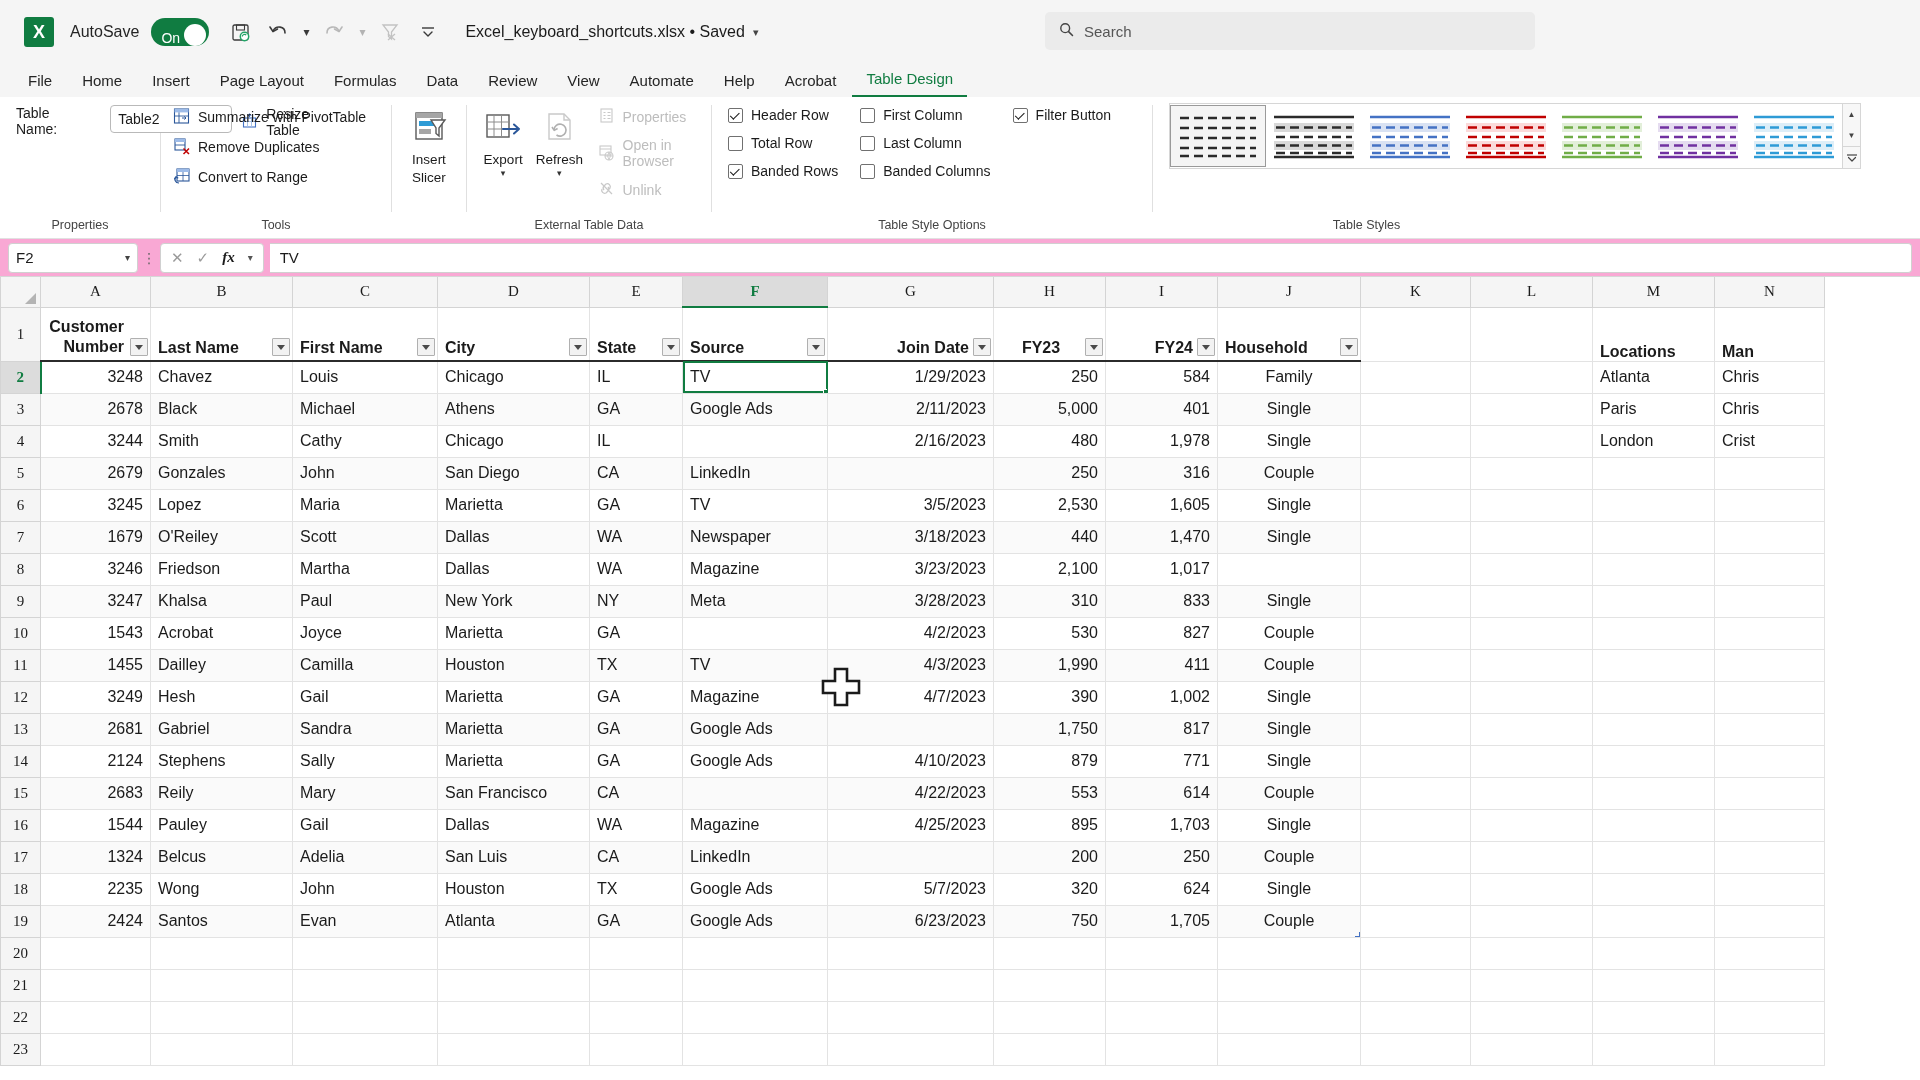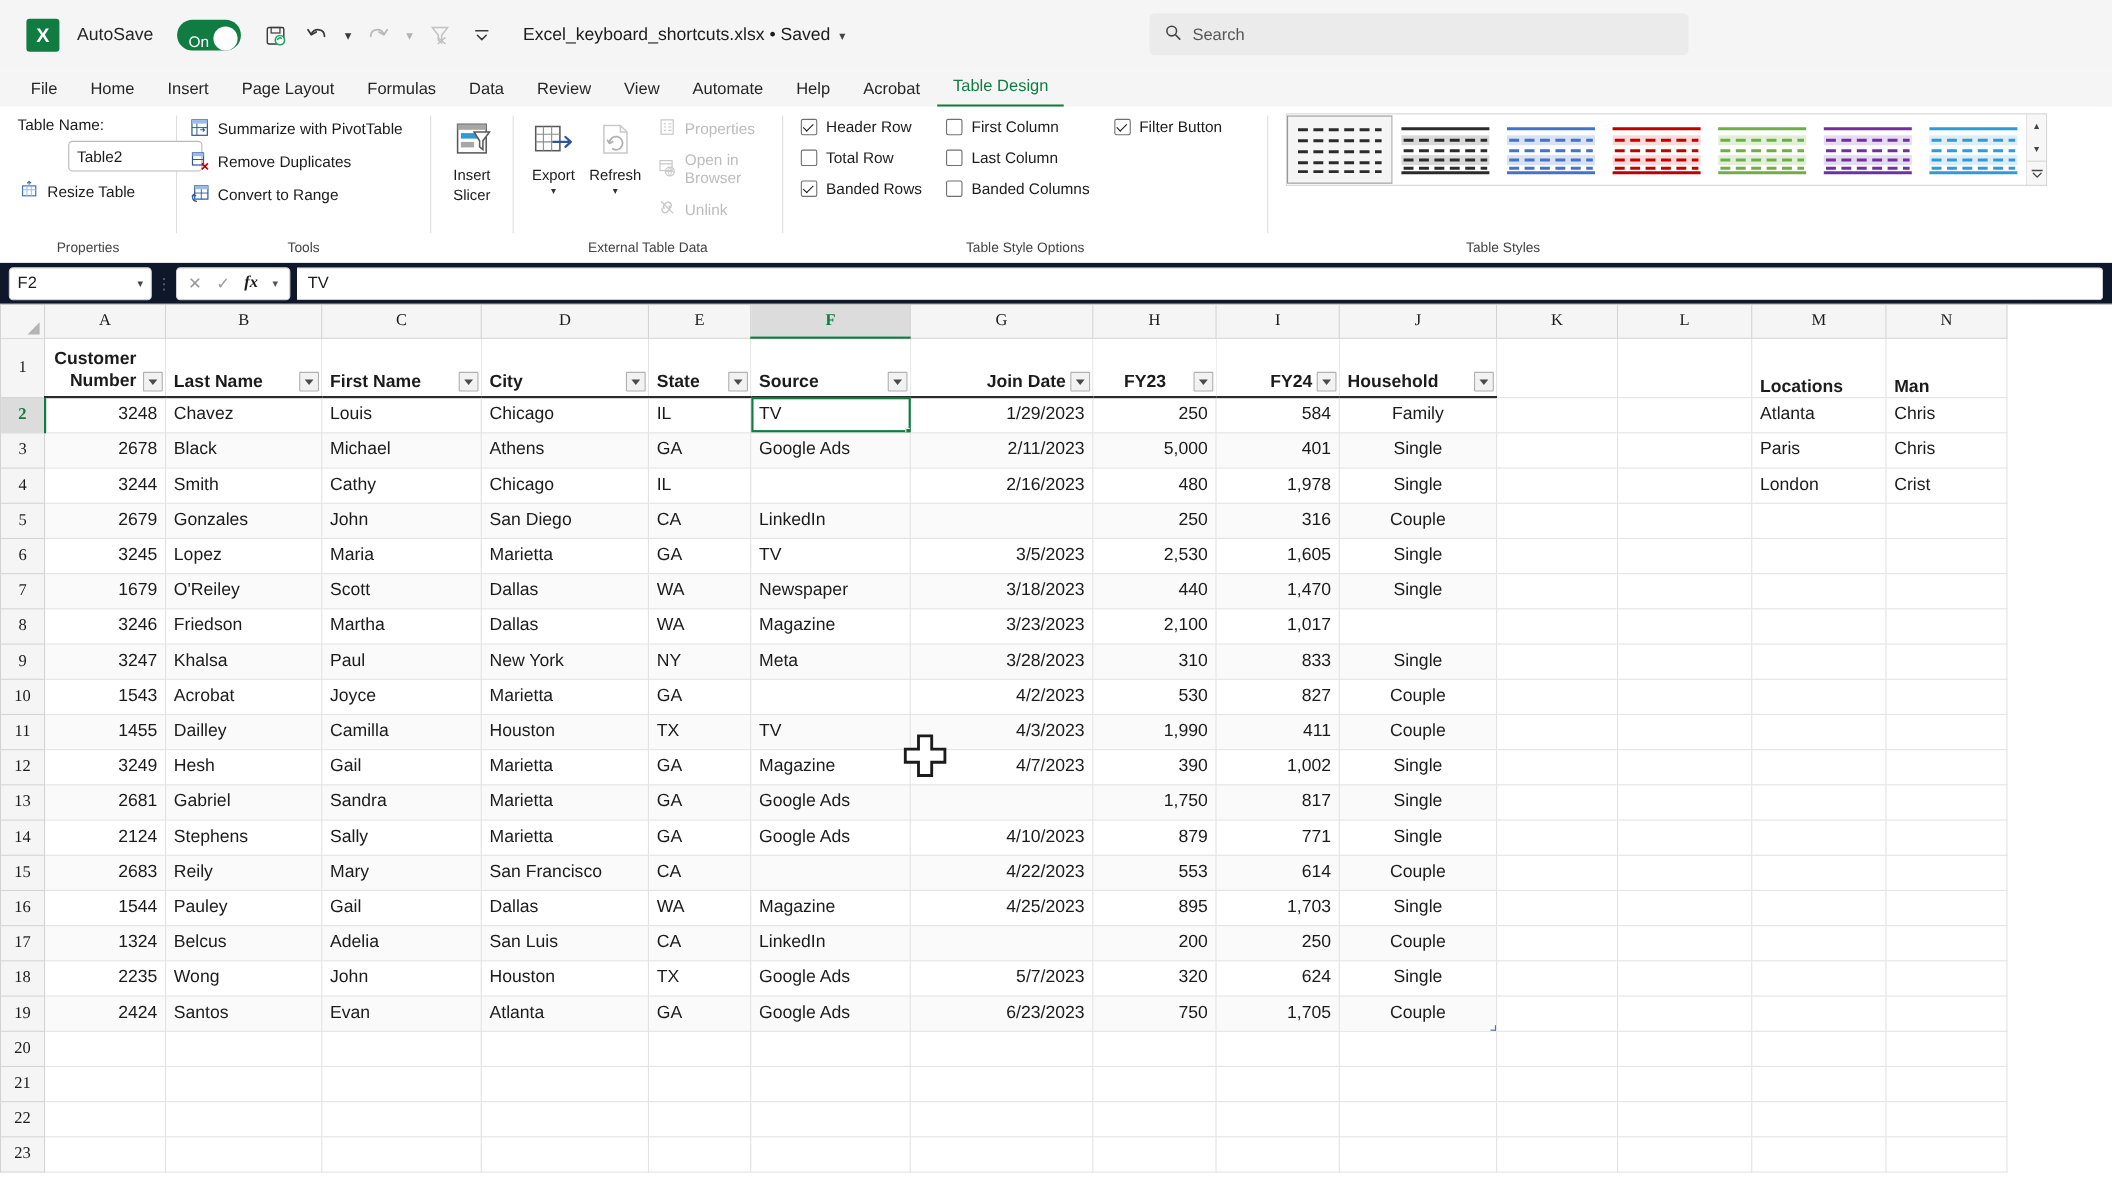--- a/index.html
+++ b/index.html
@@ -17,21 +17,21 @@
     height:64px; background:#f5f5f5; display:flex; align-items:center;
     padding:0 12px; position:relative;
   }
   .excel-logo{
     width:30px;height:30px;border-radius:3px;background:#107c41;
     display:flex;align-items:center;justify-content:center;
     color:#fff;font-weight:bold;font-size:18px;margin-left:12px;margin-right:16px;
     font-family:"Liberation Sans",sans-serif;
   }
   .excel-logo .xglyph{ display:block; line-height:1; }
-  .autosave-label{ font-size:16px; color:#252525; margin-right:22px; }
+  .autosave-label{ font-size:16px; color:#252525; margin-right:12px; }
   .toggle{
     width:58px;height:28px;border-radius:14px;background:#107c41;
     display:flex;align-items:flex-end;position:relative;cursor:pointer;
   }
   .toggle .ton{ color:#fff;font-size:14px;margin-left:10px; font-weight:400;}
   .toggle .knob{
     position:absolute;right:3px;width:22px;height:22px;border-radius:50%;
     background:#fff;
   }
   .tbicon{
@@ -69,21 +69,21 @@
     border-radius:0 8px 0 0;
   }
   .rgroup{ display:flex; flex-direction:column; position:relative; padding:6px 0 0 0; }
   .rgroup .gbody{ flex:1; display:flex; align-items:flex-start; padding:0 10px; }
   .glabel{
     text-align:center;font-size:12.5px;color:#444;padding-bottom:4px;height:20px;
   }
   .gsep{ width:1px; background:#e0e0e0; margin:8px 0 26px 0; }
 
   
-  .prop-col{ display:flex;flex-direction:column;gap:7px;padding-left:6px;padding-top:2px;}
+  .prop-col{ display:flex;flex-direction:row;gap:7px;padding-left:6px;padding-top:2px;}
   .prop-label{ font-size:14px;color:#1b1b1b; }
   .tname-input{
     width:122px;height:28px;border:1px solid #b9b9b9;border-radius:4px;background:#fff;
     font-size:14px;padding:0 7px; color:#1b1b1b; font-family:"Liberation Sans",sans-serif;margin-left:46px;
   }
   .mini-cmd{
     display:flex;align-items:center;gap:6px;font-size:14px;color:#1b1b1b;cursor:pointer;
     padding:1px 2px;border-radius:3px;
   }
   .mini-cmd.disabled{ color:#bdbdbd; }
@@ -130,21 +130,21 @@
   }
   .swatch.sel{ border:1.5px solid #9a9a9a; background:#f5f5f5; }
   .scrollcol{
     width:18px;height:66px;border:1px solid #d6d6d6;border-left:none;display:flex;flex-direction:column;
     background:#f7f7f7;
   }
   .scrollcol div{ flex:1;display:flex;align-items:center;justify-content:center;font-size:8px;color:#444;cursor:pointer;}
 
   
   .fbar{
-    height:38px;background:#0f172a;display:flex;align-items:center;gap:0;
+    height:38px;background:#f9a8d4;display:flex;align-items:center;gap:0;
     padding:3px 8px; border-bottom:1px solid #d6d6d6;
   }
   .namebox{
     width:130px;height:30px;border:1px solid #d0d0d0;border-radius:4px;background:#fff;
     display:flex;align-items:center;justify-content:space-between;padding:0 7px;font-size:15px;cursor:text;
   }
   .namebox .chev{font-size:10px;color:#444;}
   .dots{ width:22px;text-align:center;color:#666;font-size:14px;letter-spacing:0;cursor:pointer;}
   .fb-icons{ display:flex;align-items:center;gap:13px;padding:0 10px;height:30px;
     border:1px solid #d0d0d0;border-radius:4px;background:#fff; }

